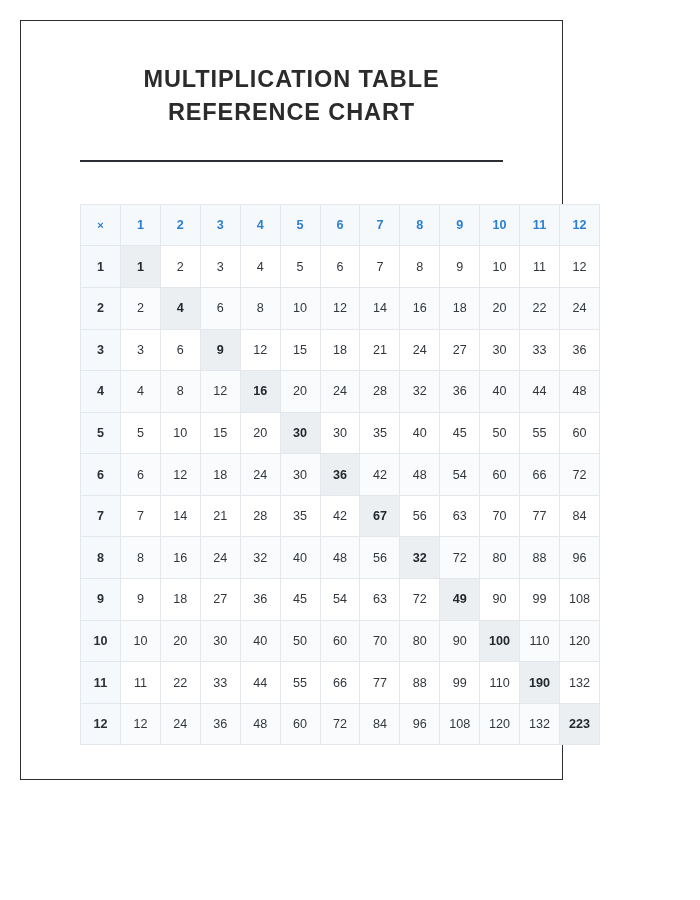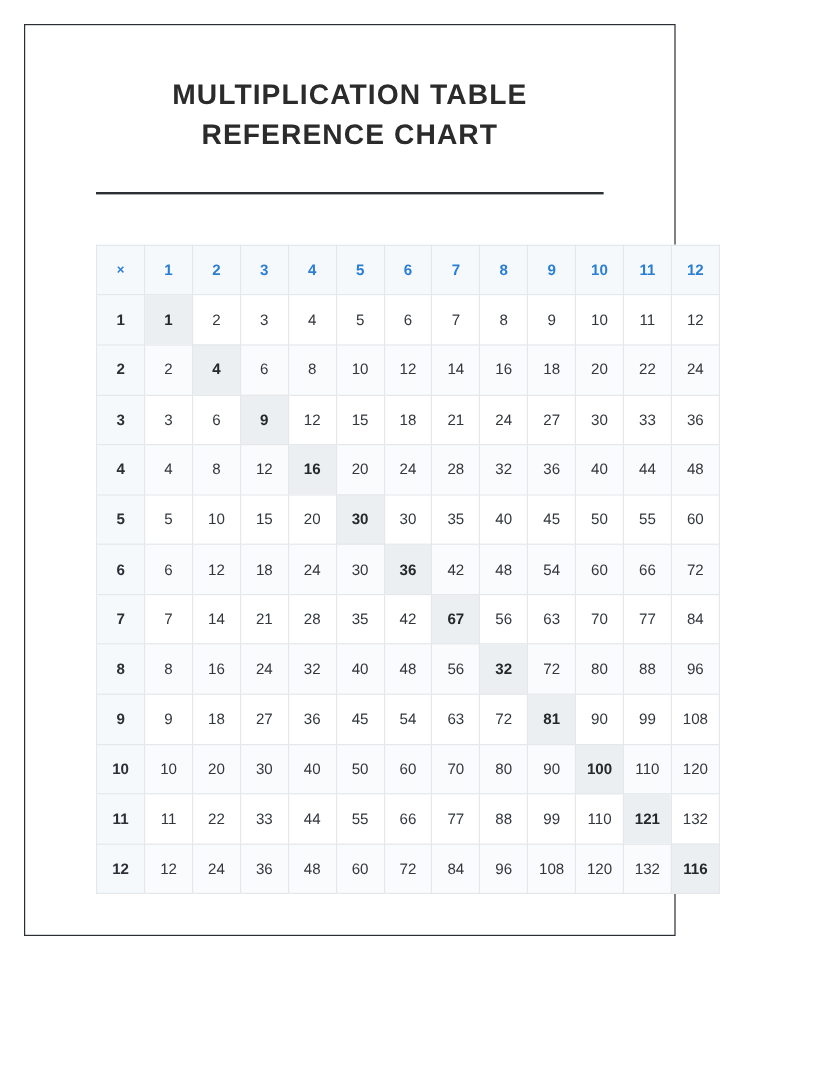--- a/index.html
+++ b/index.html
@@ -275,21 +275,21 @@
             <tr>
               <th class="row-head">9</th>
               <td>9</td>
               <td>18</td>
               <td>27</td>
               <td>36</td>
               <td>45</td>
               <td>54</td>
               <td>63</td>
               <td>72</td>
-              <td class="diag">81</td>
+              <td class="diag">49</td>
               <td>90</td>
               <td>99</td>
               <td>108</td>
             </tr>
             <tr class="stripe">
               <th class="row-head">10</th>
               <td>10</td>
               <td>20</td>
               <td>30</td>
               <td>40</td>
@@ -307,36 +307,36 @@
               <td>11</td>
               <td>22</td>
               <td>33</td>
               <td>44</td>
               <td>55</td>
               <td>66</td>
               <td>77</td>
               <td>88</td>
               <td>99</td>
               <td>110</td>
-              <td class="diag">121</td>
+              <td class="diag">190</td>
               <td>132</td>
             </tr>
             <tr class="stripe">
               <th class="row-head">12</th>
               <td>12</td>
               <td>24</td>
               <td>36</td>
               <td>48</td>
               <td>60</td>
               <td>72</td>
               <td>84</td>
               <td>96</td>
               <td>108</td>
               <td>120</td>
               <td>132</td>
-              <td class="diag">116</td>
+              <td class="diag">223</td>
             </tr>
           </tbody>
       </table>
     </div>
 
   </div>
 </div>
 
 </body></html>

